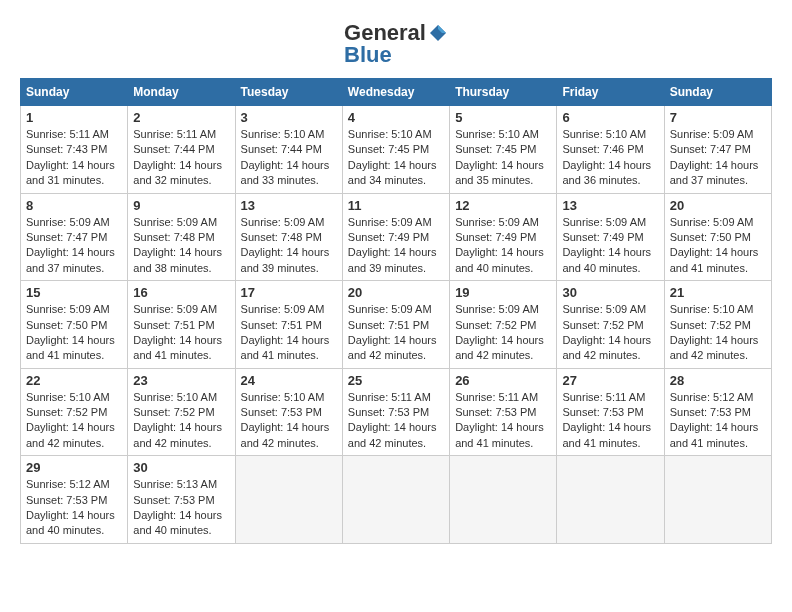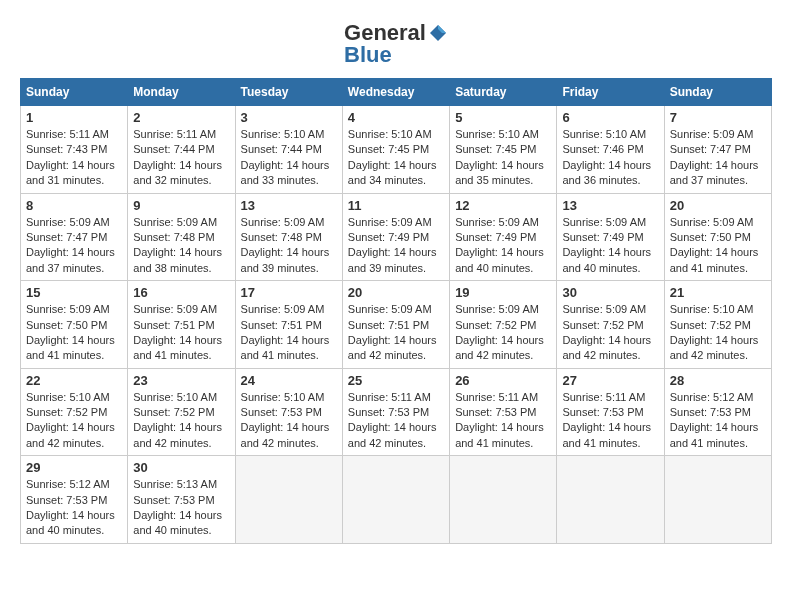--- a/index.html
+++ b/index.html
@@ -93,21 +93,21 @@
   </div>
 </div>
 
 <table>
   <thead>
     <tr>
     <th>Sunday</th>
         <th>Monday</th>
         <th>Tuesday</th>
         <th>Wednesday</th>
-        <th>Saturday</th>
+        <th>Thursday</th>
         <th>Friday</th>
         <th>Sunday</th>
       </tr>
   </thead>
   <tbody id="calendar-body">
   <tr>
         <td>
           <div class="day-num">1</div>
           <div class="day-info">Sunrise: 5:11 AM<br>Sunset: 7:43 PM<br>Daylight: 14 hours and 31 minutes.</div>
         </td>

